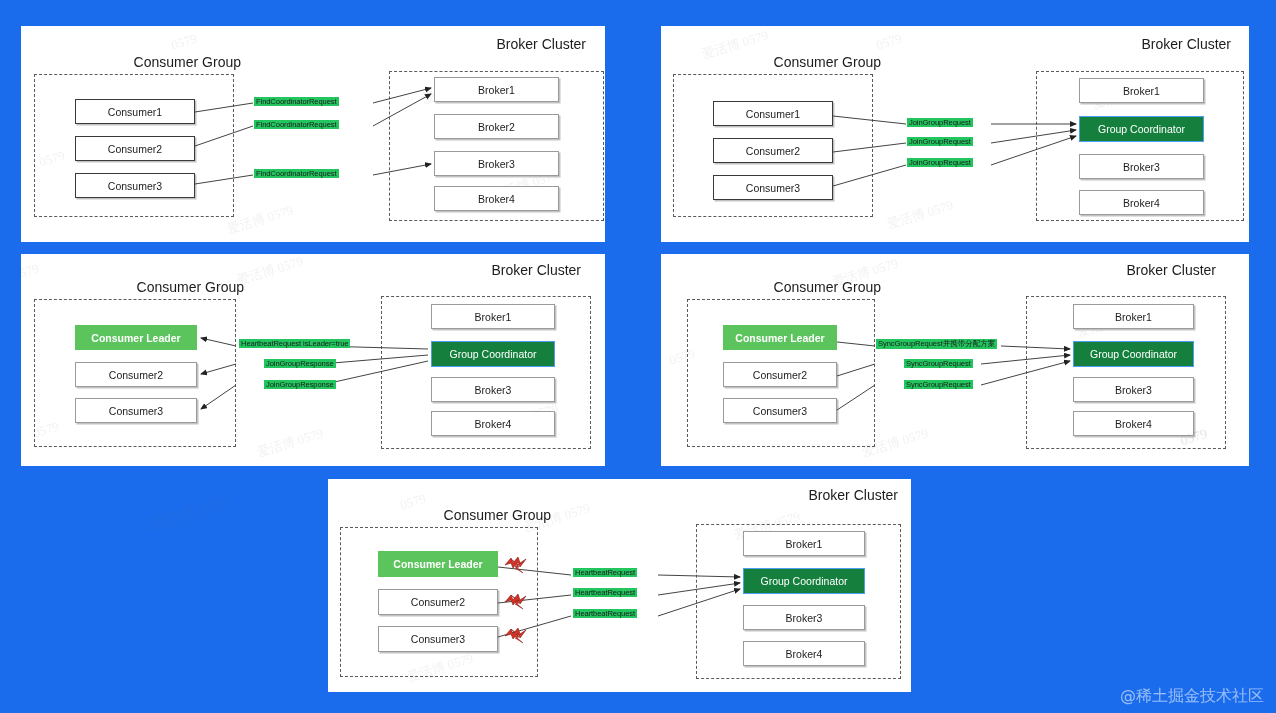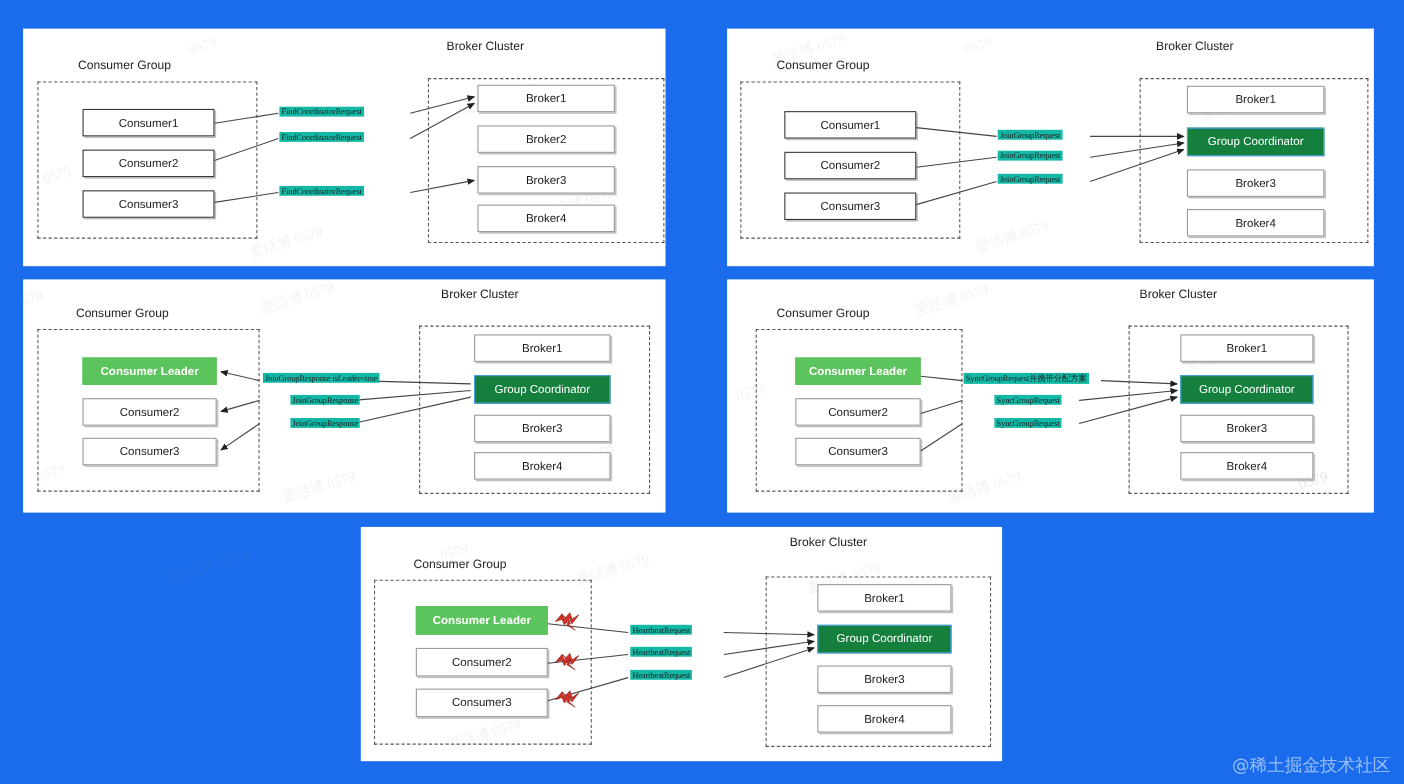--- a/index.html
+++ b/index.html
@@ -31,24 +31,24 @@
     font-family: "Liberation Serif", serif;
     transform: rotate(-17deg);
     white-space: nowrap;
     pointer-events: none;
     user-select: none;
   }
 
   
   .grp-title {
     position: absolute;
-    font-size: 11px;
+    font-size: 14px;
     color: #1c1c1c;
     white-space: nowrap;
-    text-align: left;
+    text-align: right;
   }
 
   
   .dashed {
     position: absolute;
     border: 1px dashed #5a5a5a;
     background: transparent;
   }
 
   
@@ -78,24 +78,23 @@
     box-shadow: none;
     font-weight: bold;
   }
 
   
   .edge-label {
     position: absolute;
     font-size: 7.6px;
     color: #1c1c1c;
     white-space: nowrap;
-    background: #14b8a6;
+    background: #22c55e;
     padding: 0 2px;
     letter-spacing: -0.1px;
-    font-family: Liberation Serif, serif;
   }
 
   
   .wires { position: absolute; inset: 0; pointer-events: none; }
 
   
   #corner-watermark {
     position: absolute;
     right: 12px; bottom: 6px;
     font-size: 16px;
@@ -221,21 +220,21 @@
         </marker>
       </defs>
       <path d="M407,95 L300,92" stroke="#444" stroke-width="1" fill="none"></path>
       <path d="M215,92 L180,84" stroke="#444" stroke-width="1" fill="none" marker-end="url(#ah3)"></path>
       <path d="M407,101 L300,110" stroke="#444" stroke-width="1" fill="none"></path>
       <path d="M215,110 L180,120" stroke="#444" stroke-width="1" fill="none" marker-end="url(#ah3)"></path>
       <path d="M407,107 L300,131" stroke="#444" stroke-width="1" fill="none"></path>
       <path d="M215,131 L180,155" stroke="#444" stroke-width="1" fill="none" marker-end="url(#ah3)"></path>
     </svg>
 
-    <div class="edge-label" style="left:218px; top:85px;">JoinGroupResponse isLeader=true</div>
+    <div class="edge-label" style="left:218px; top:85px;">HeartbeatRequest isLeader=true</div>
     <div class="edge-label" style="left:243px; top:105px;">JoinGroupResponse</div>
     <div class="edge-label" style="left:243px; top:126px;">JoinGroupResponse</div>
   </div>
 
   <div class="panel" id="panel-4">
     <div class="wm" style="left:170px; top:10px;">爱活博 0579</div>
     <div class="wm" style="left:8px; top:95px;">0579</div>
     <div class="wm" style="left:200px; top:180px;">爱活博 0579</div>
     <div class="wm" style="left:415px; top:60px;">爱活博 0579</div>
     <div class="wm" style="left:520px; top:175px;">0579</div>

